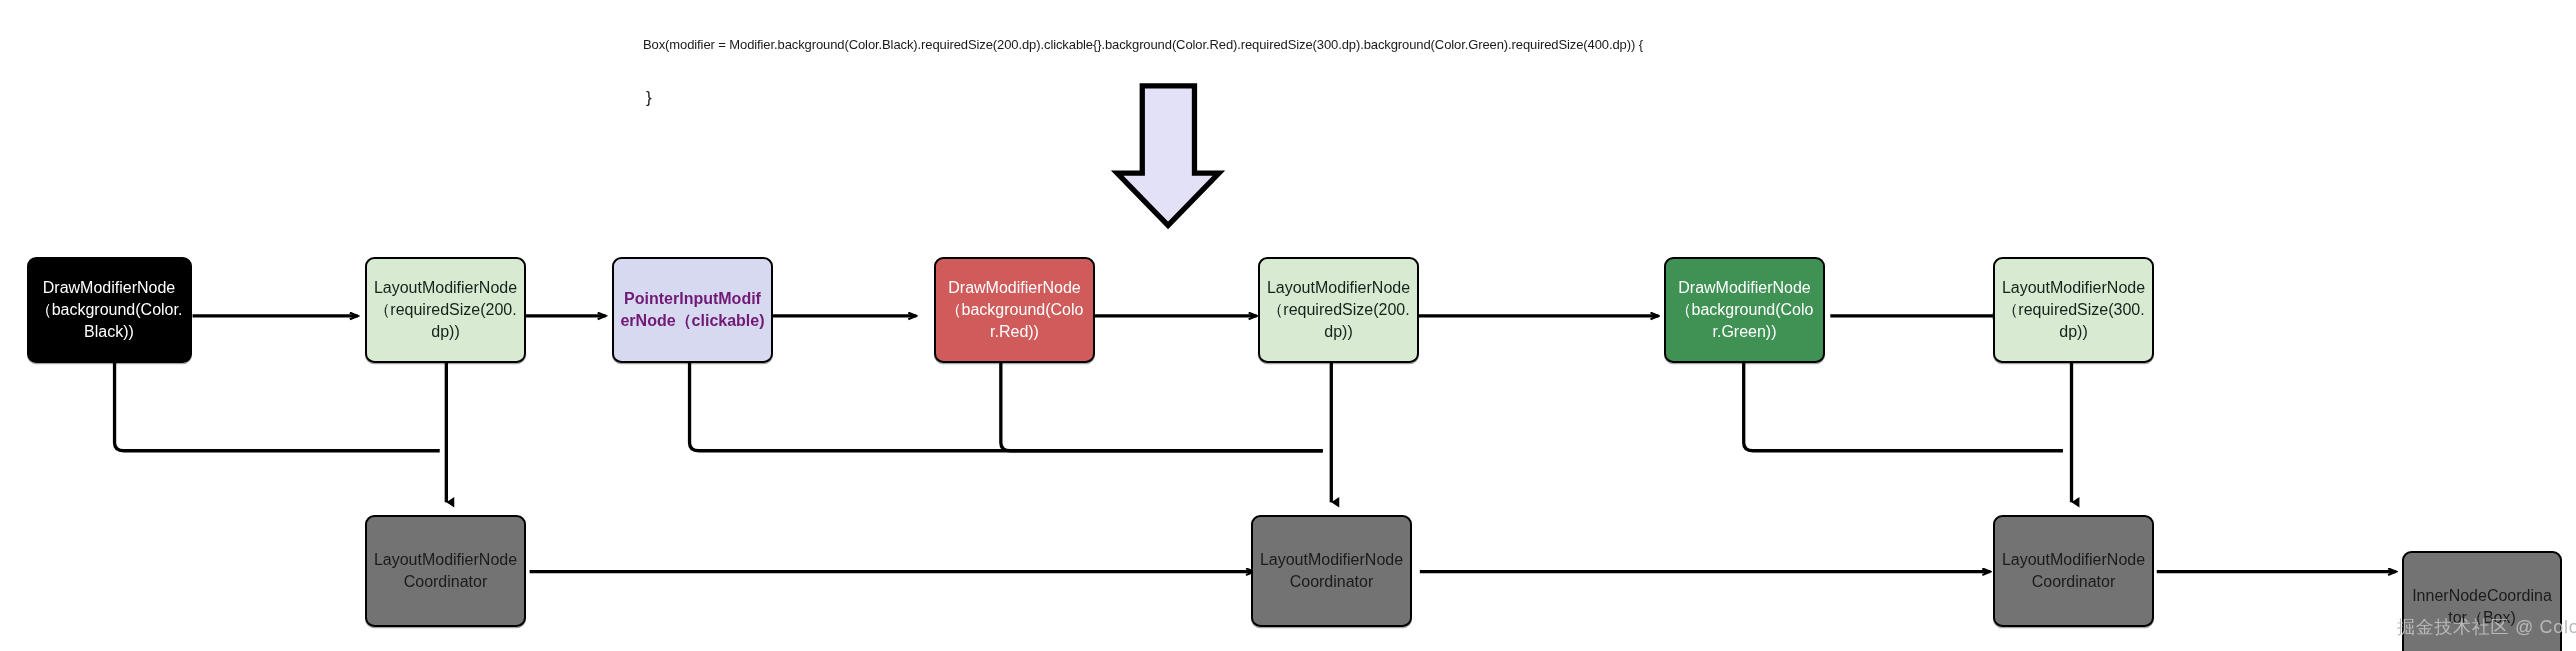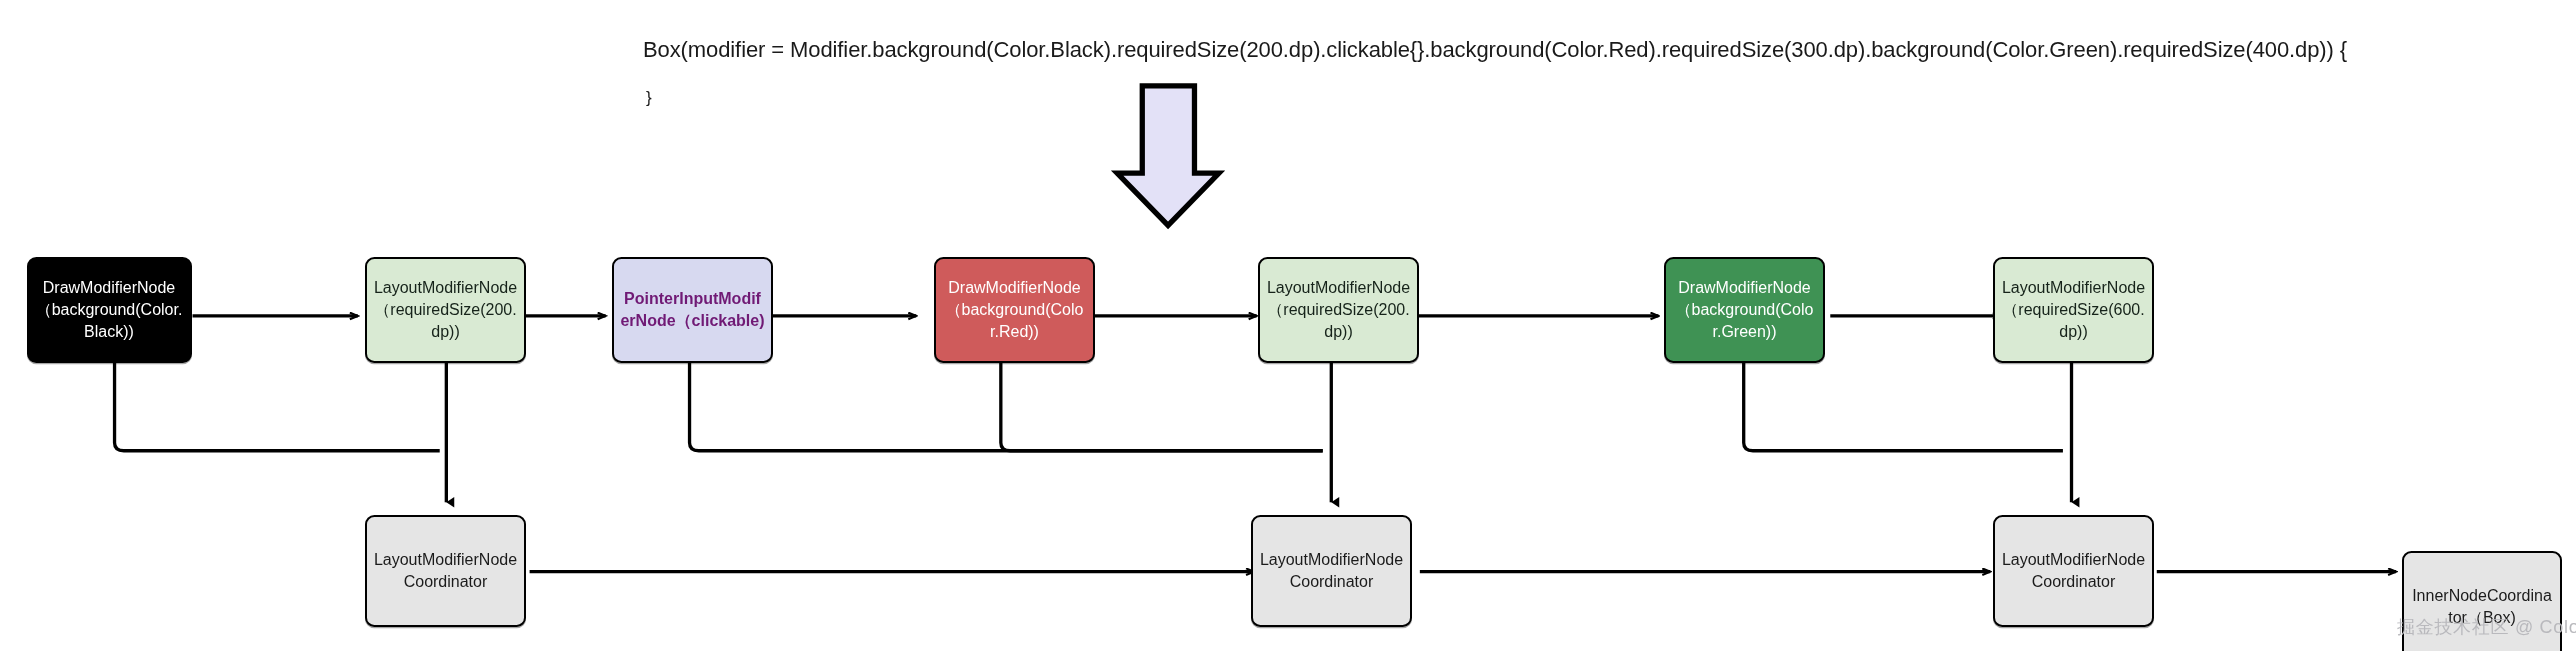--- a/index.html
+++ b/index.html
@@ -21,21 +21,21 @@
     width: 2576px;
     height: 651px;
   }
 
   
   .code-line {
     position: absolute;
     white-space: pre;
     color: #1a1a1a;
     font-family: "Liberation Sans", sans-serif;
-    font-size: 22px;
+    font-size: 13px;
     letter-spacing: -0.1px;
   }
   #code-main { left: 643px; top: 37px; }
   #code-brace { left: 646px; top: 88px; font-size: 17px; }
 
   
   #edges {
     position: absolute;
     left: 0; top: 0;
     width: 2576px;
@@ -57,21 +57,21 @@
     line-height: 1.38;
     padding: 2.6px 6px;
     word-break: break-all;
     box-shadow: 0 1.3px 0 rgba(0,0,0,0.35);
   }
   .node-black   { background: #000000; color: #ffffff; border-color:#000000; }
   .node-lgreen  { background: #d9ead3; color: #16231a; }
   .node-lavender{ background: #d7d9f0; color: #701a75; font-weight: bold; }
   .node-red     { background: #cf5b5b; color: #ffffff; margin-left: 13px; }
   .node-green   { background: #3f9254; color: #ffffff; }
-  .node-grey    { background: #e5e5e5; color: #1b1b1b; }
+  .node-grey    { background: #737373; color: #1b1b1b; }
 
   
   #watermark {
     position: absolute;
     left: 2397px;
     top: 615px;
     font-size: 18px;
     color: #b9b9bd;
     font-family: "Liberation Sans", sans-serif;
     white-space: nowrap;
@@ -138,21 +138,21 @@
   <div class="node node-lgreen" style="left:365px; top:257px; width:161px; height:106px;text-align:center;">LayoutModifierNode（requiredSize(200.dp))</div>
 
   <div class="node node-lavender" style="left:612px; top:257px; width:161px; height:106px;">PointerInputModiferNode（clickable)</div>
 
   <div class="node node-red" style="left:921px; top:257px; width:161px; height:106px;">DrawModifierNode（background(Color.Red))</div>
 
   <div class="node node-lgreen" style="left:1258px; top:257px; width:161px; height:106px;">LayoutModifierNode（requiredSize(200.dp))</div>
 
   <div class="node node-green" style="left:1664px; top:257px; width:161px; height:106px;">DrawModifierNode（background(Color.Green))</div>
 
-  <div class="node node-lgreen" style="left:1993px; top:257px; width:161px; height:106px;">LayoutModifierNode（requiredSize(600.dp))</div>
+  <div class="node node-lgreen" style="left:1993px; top:257px; width:161px; height:106px;">LayoutModifierNode（requiredSize(300.dp))</div>
 
   <div class="node node-grey" style="left:365px; top:515px; width:161px; height:112px;">LayoutModifierNodeCoordinator</div>
 
   <div class="node node-grey" style="left:1251px; top:515px; width:161px; height:112px;">LayoutModifierNodeCoordinator</div>
 
   <div class="node node-grey" style="left:1993px; top:515px; width:161px; height:112px;">LayoutModifierNodeCoordinator</div>
 
   <div class="node node-grey" style="left:2402px; top:515px; width:160px; height:112px;margin-top:36px;">InnerNodeCoordinator（Box)</div>
 
   <div id="watermark">掘金技术社区 @ Color</div>

